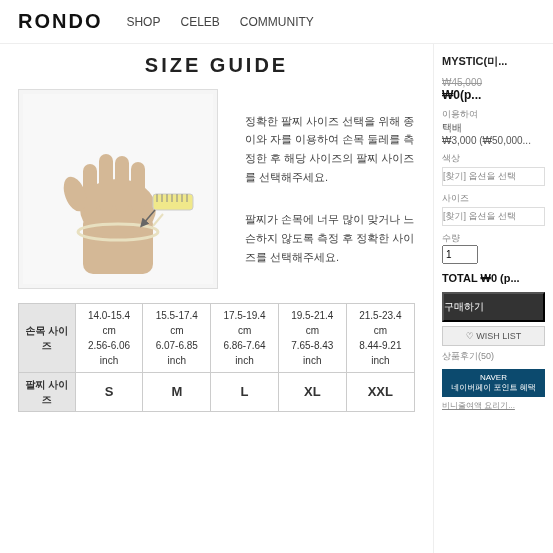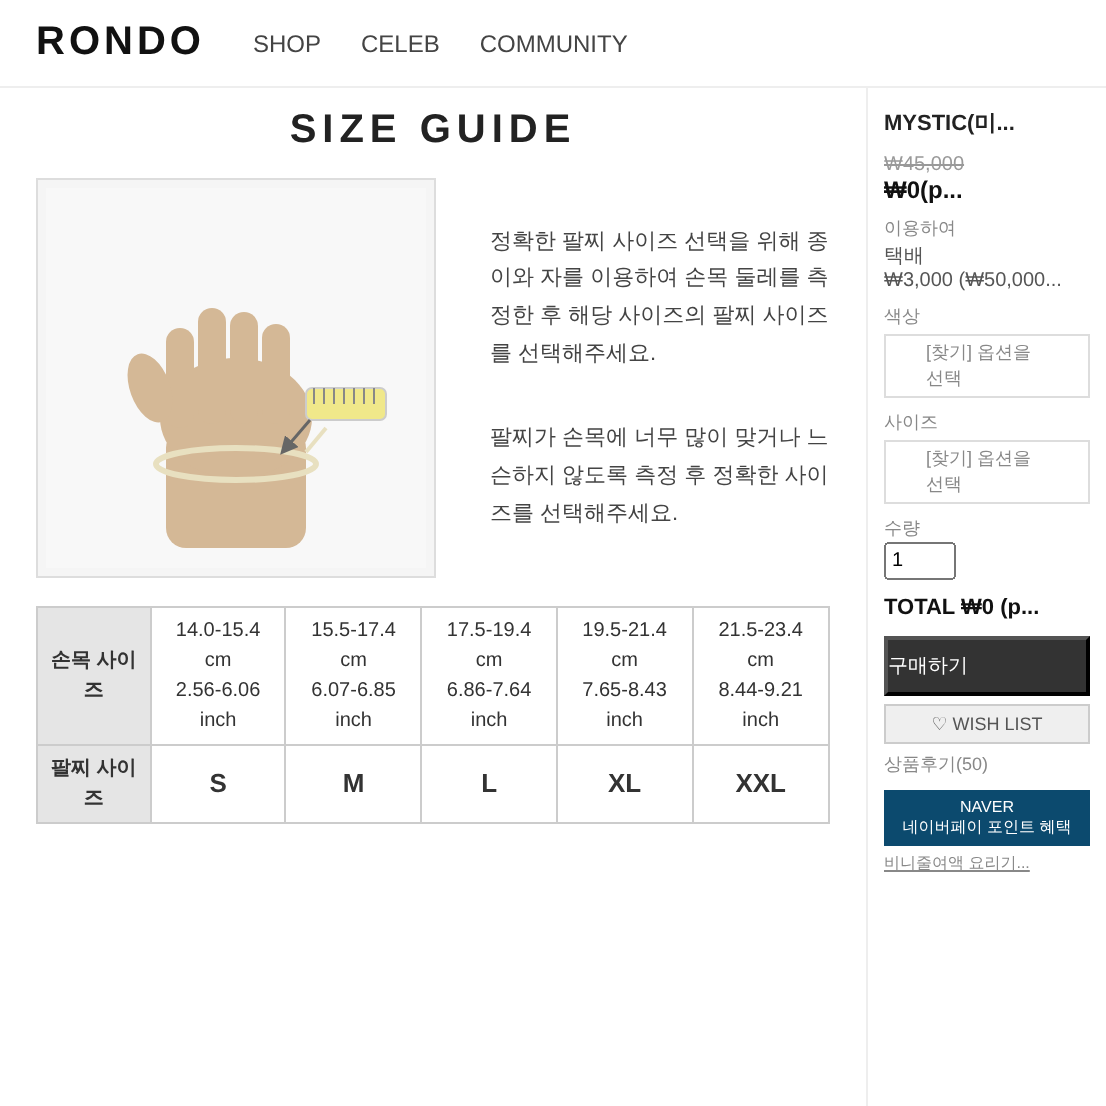--- a/index.html
+++ b/index.html
@@ -160,21 +160,21 @@
     }
     .sidebar-row .label {
       color: #888;
       font-size: 9px;
     }
 
     .sidebar-option {
       font-size: 9px;
       color: #888;
       border: 1px solid #ddd;
-      padding: 2px 20px;
+      padding: 2px 0;
       margin-top: 2px;
     }
 
     .total-row {
       margin-top: 8px;
       font-size: 11px;
       font-weight: bold;
       color: #111;
     }
 

